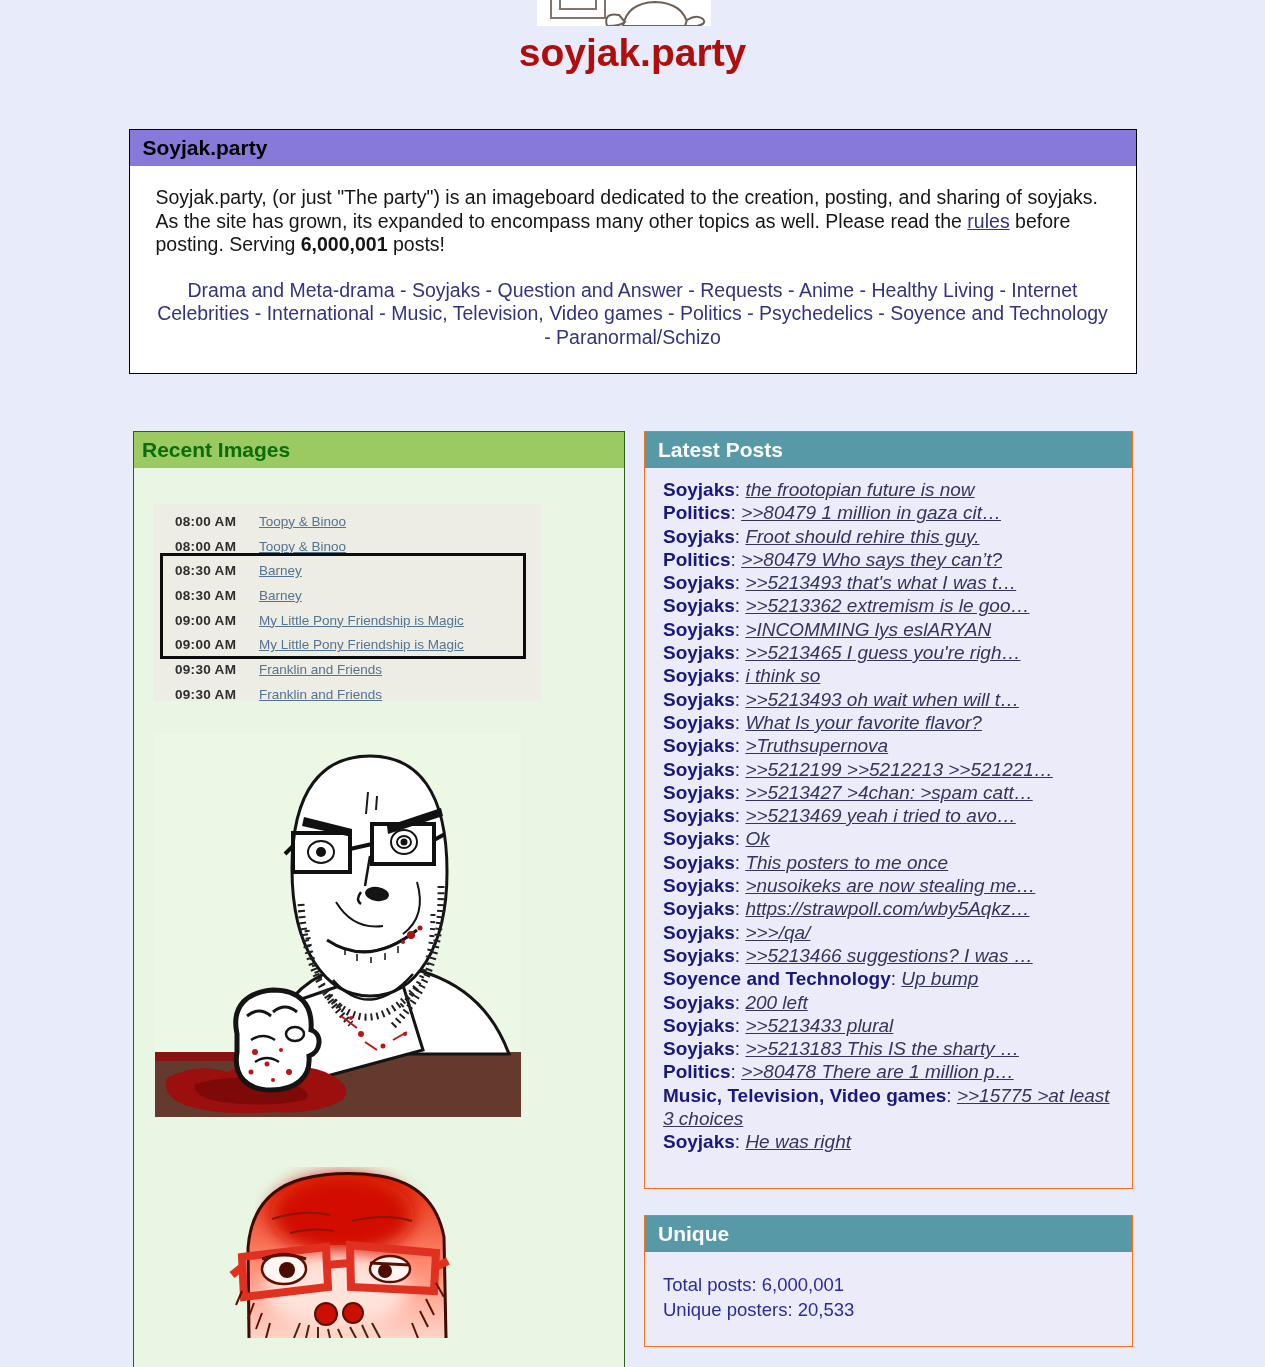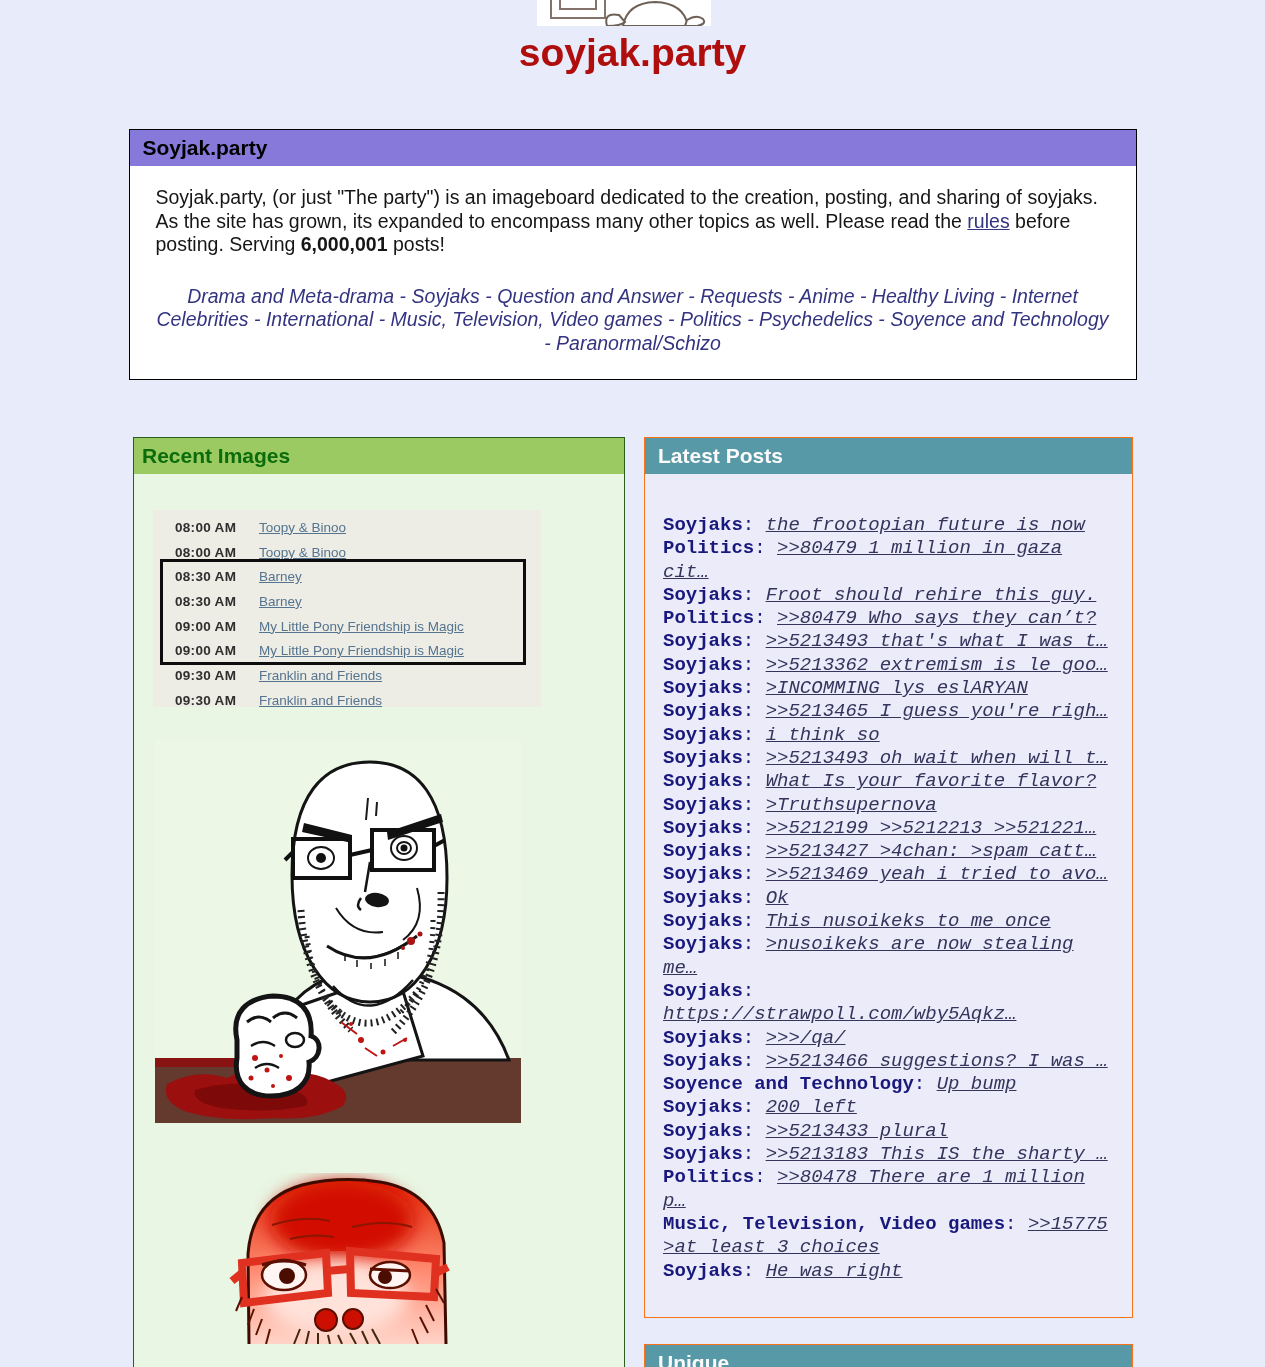--- a/index.html
+++ b/index.html
@@ -15,29 +15,29 @@
   
   .box{border:1px solid #000;}
   .box-header{font-weight:bold;font-size:21px;padding:6px 13px;}
   .purple-header{background:#8679da;color:#000;}
   .green-header{background:#9aca61;color:#0b6c0b;padding-left:8px;}
   .teal-header{background:#5899a8;color:#fbfbfb;}
   
   .intro-box{width:1006px;margin:54px auto 0;}
   .intro-body{background:#fff;padding:20px 26px 24px;font-size:19.5px;line-height:23.5px;color:#161616;}
   .intro-text a{color:#333380;text-decoration:underline;margin-top:24px;}
-  .boards-line{margin-top:28px;text-align:center;color:#333380;font-style:italic;}
+  .boards-line{margin-top:22px;text-align:center;color:#333380;}
   .board-link{color:#333380;text-decoration:none;}
   
   .columns{display:flex;gap:19px;width:1002px;margin:57px 0 0 133px;align-items:flex-start;}
   .left-box{width:490px;border:1px solid #2b5f1f;}
   .left-body{background:#e8f6e3;height:900px;overflow:hidden;}
   .right-col{width:489px;display:flex;flex-direction:column;}
   .navy-box{border:1px solid #f97316;}
-  .lp-body{background:#ebebf9;padding:40px 16px 34px 18px;font-size:19px;line-height:23.3px;font-family:Liberation Mono, monospace;}
+  .lp-body{background:#ebebf9;padding:10px 16px 34px 18px;font-size:19px;line-height:23.3px;}
   .lp-item{color:#19197d;}
   .lp-board{font-weight:bold;color:#19197d;}
   .lp-link{color:#34345C;font-style:italic;text-decoration:underline;}
   .stats-box{margin-top:26px;}
   .stats-body{background:#ebebf9;padding:20px 18px 24px;font-size:18.5px;line-height:25px;color:#2b2b9c;}
   
   .schedule{position:relative;width:388px;height:197px;margin:36px 0 16px 19px;background:#edece5;filter:blur(0.35px);}
   .sched-rows{padding-top:5px;}
   .sched-row{display:flex;align-items:center;height:24.7px;padding-left:22px;}
   .sched-time{width:66px;color:#2e2e2e;font-weight:bold;font-size:13.5px;letter-spacing:.3px;}
@@ -255,21 +255,21 @@
           <div class="lp-item"><span class="lp-board">Soyjaks</span>: <a href="#" class="lp-link">&gt;INCOMMING lys eslARYAN</a></div>
           <div class="lp-item"><span class="lp-board">Soyjaks</span>: <a href="#" class="lp-link">&gt;&gt;5213465 I guess you're righ…</a></div>
           <div class="lp-item"><span class="lp-board">Soyjaks</span>: <a href="#" class="lp-link">i think so</a></div>
           <div class="lp-item"><span class="lp-board">Soyjaks</span>: <a href="#" class="lp-link">&gt;&gt;5213493 oh wait when will t…</a></div>
           <div class="lp-item"><span class="lp-board">Soyjaks</span>: <a href="#" class="lp-link">What Is your favorite flavor?</a></div>
           <div class="lp-item"><span class="lp-board">Soyjaks</span>: <a href="#" class="lp-link">&gt;Truthsupernova</a></div>
           <div class="lp-item"><span class="lp-board">Soyjaks</span>: <a href="#" class="lp-link">&gt;&gt;5212199 &gt;&gt;5212213 &gt;&gt;521221…</a></div>
           <div class="lp-item"><span class="lp-board">Soyjaks</span>: <a href="#" class="lp-link">&gt;&gt;5213427 &gt;4chan: &gt;spam catt…</a></div>
           <div class="lp-item"><span class="lp-board">Soyjaks</span>: <a href="#" class="lp-link">&gt;&gt;5213469 yeah i tried to avo…</a></div>
           <div class="lp-item"><span class="lp-board">Soyjaks</span>: <a href="#" class="lp-link">Ok</a></div>
-          <div class="lp-item"><span class="lp-board">Soyjaks</span>: <a href="#" class="lp-link">This nusoikeks to me once</a></div>
+          <div class="lp-item"><span class="lp-board">Soyjaks</span>: <a href="#" class="lp-link">This posters to me once</a></div>
           <div class="lp-item"><span class="lp-board">Soyjaks</span>: <a href="#" class="lp-link">&gt;nusoikeks are now stealing me…</a></div>
           <div class="lp-item"><span class="lp-board">Soyjaks</span>: <a href="#" class="lp-link">https://strawpoll.com/wby5Aqkz…</a></div>
           <div class="lp-item"><span class="lp-board">Soyjaks</span>: <a href="#" class="lp-link">&gt;&gt;&gt;/qa/</a></div>
           <div class="lp-item"><span class="lp-board">Soyjaks</span>: <a href="#" class="lp-link">&gt;&gt;5213466 suggestions? I was …</a></div>
           <div class="lp-item"><span class="lp-board">Soyence and Technology</span>: <a href="#" class="lp-link">Up bump</a></div>
           <div class="lp-item"><span class="lp-board">Soyjaks</span>: <a href="#" class="lp-link">200 left</a></div>
           <div class="lp-item"><span class="lp-board">Soyjaks</span>: <a href="#" class="lp-link">&gt;&gt;5213433 plural</a></div>
           <div class="lp-item"><span class="lp-board">Soyjaks</span>: <a href="#" class="lp-link">&gt;&gt;5213183 This IS the sharty …</a></div>
           <div class="lp-item"><span class="lp-board">Politics</span>: <a href="#" class="lp-link">&gt;&gt;80478 There are 1 million p…</a></div>
           <div class="lp-item"><span class="lp-board">Music, Television, Video games</span>: <a href="#" class="lp-link">&gt;&gt;15775 &gt;at least 3 choices</a></div>

